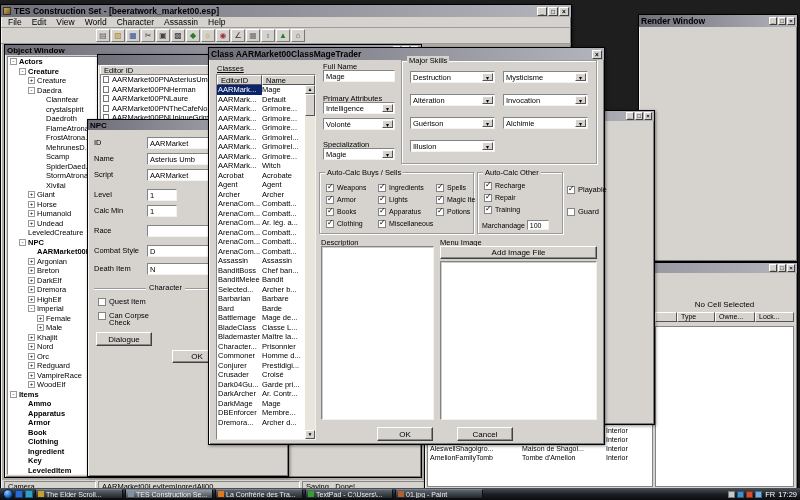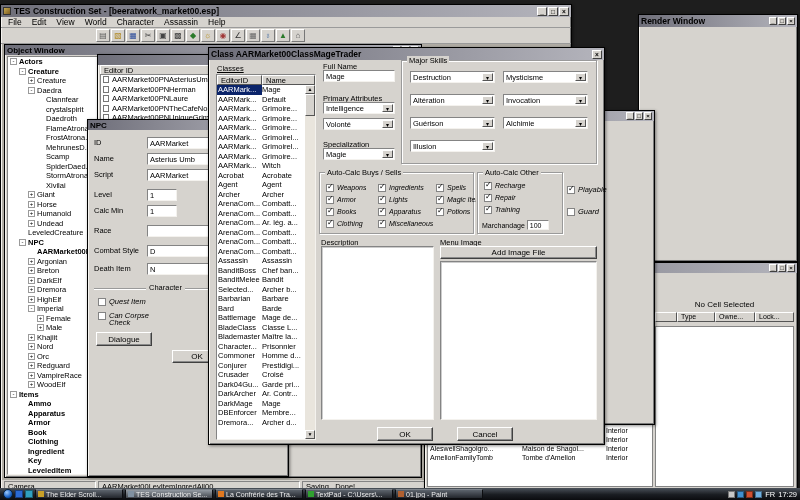--- a/index.html
+++ b/index.html
@@ -26,21 +26,21 @@
 .glabel{position:absolute;top:-5px;left:5px;background:#d6d3ce;padding:0 2px;font-size:7.5px;line-height:9px;}
 .group{position:absolute;border:1px solid #9a9a9a;box-shadow:inset 1px 1px 0 #fff,1px 1px 0 #fff;}
 
 .combo{position:relative;height:12px;background:#fff;border:1px solid #848484;border-right-color:#f4f2ee;border-bottom-color:#f4f2ee;
      padding:1px 13px 0 2px;font-size:7.5px;white-space:nowrap;overflow:hidden;}
 .combo::after{content:"▾";position:absolute;right:1px;top:1px;bottom:1px;width:9px;background:#d6d3ce;
      border:1px solid #fff;border-right-color:#555;border-bottom-color:#555;font-size:6px;line-height:8px;text-align:center;}
 .input{height:12px;background:#fff;border:1px solid #848484;border-right-color:#f4f2ee;border-bottom-color:#f4f2ee;
      padding:1px 2px 0 2px;font-size:7.5px;white-space:nowrap;overflow:hidden;}
 
-.cbrow{display:flex;align-items:flex-start;gap:3px;font-size:7.5px;line-height:8px;font-style:italic;}
+.cbrow{display:flex;align-items:flex-start;gap:3px;font-size:7.5px;line-height:8px;}
 .cb{width:8px;height:8px;background:#fff;border:1px solid #848484;position:relative;flex:none;margin-top:0;}
 .cbrow.on .cb::after{content:"✓";position:absolute;top:-2px;left:0;font-size:8px;}
 
 
 #main{left:0;top:4px;width:572px;height:489px;z-index:1;}
 .menubar{height:11px;display:flex;align-items:center;padding-left:2px;border-bottom:1px solid #9a9a9a;}
 .menu-item{padding:8px 5px;font-size:8.5px;}
 .toolbar{height:16px;display:flex;align-items:center;gap:1px;padding-left:95px;border-bottom:1px solid #9a9a9a;}
 .tool-btn{width:14px;height:13px;background:#d6d3ce;border:1px solid #fff;border-right-color:#777;border-bottom-color:#777;
      display:flex;align-items:center;justify-content:center;font-size:8px;flex:none;}

